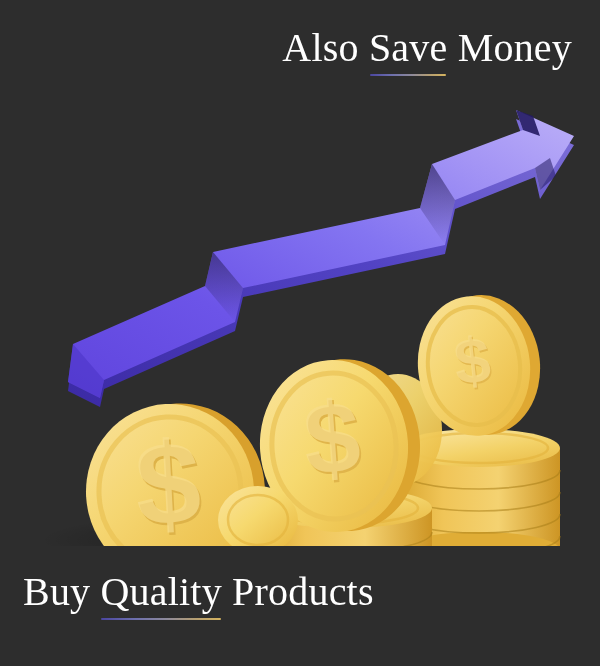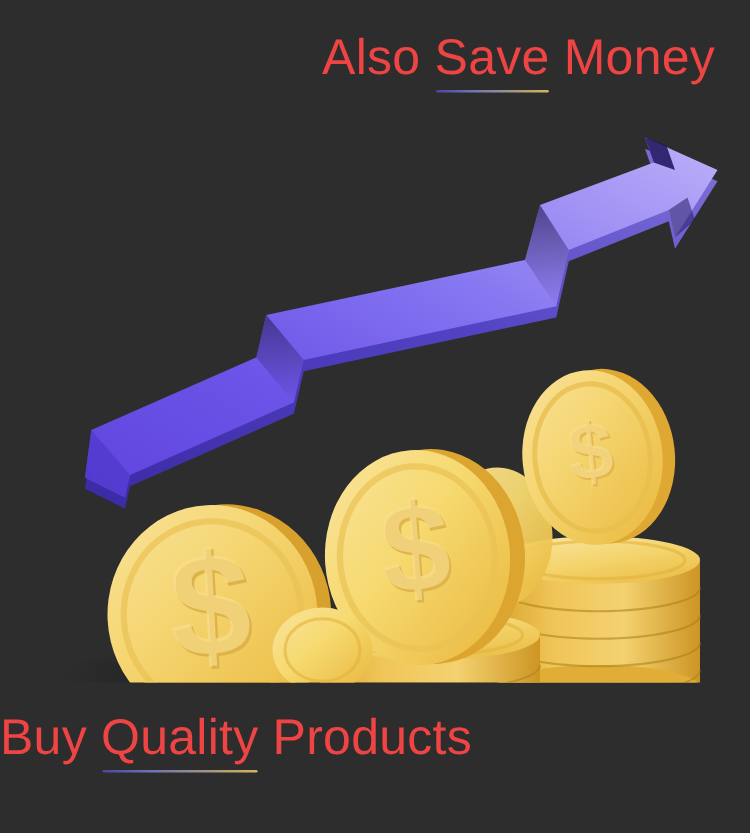--- a/index.html
+++ b/index.html
@@ -14,34 +14,34 @@
     position: relative;
     width: 600px;
     height: 666px;
     background: #2d2d2d;
     overflow: hidden;
   }
 
   
   .headline {
     position: absolute;
-    color: #ef4444;
+    color: #ffffff;
     font-size: 40px;
     font-weight: 400;
     letter-spacing: 0.2px;
     white-space: nowrap;
-    font-family: Liberation Sans, sans-serif;
+    font-family: Liberation Serif, serif;
   }
   #headline-top {
     right: 28px;
     top: 24px;
     text-align: right;
   }
   #headline-bottom {
-    left: 0;
+    left: 23px;
     top: 568px;
   }
   .word {
     position: relative;
     display: inline-block;
   }
   .word.underlined::after {
     content: "";
     position: absolute;
     left: 1px;

